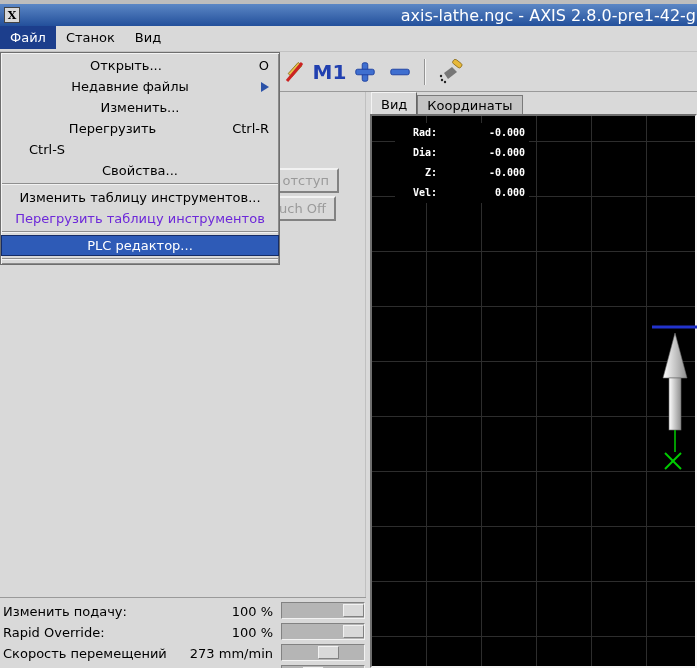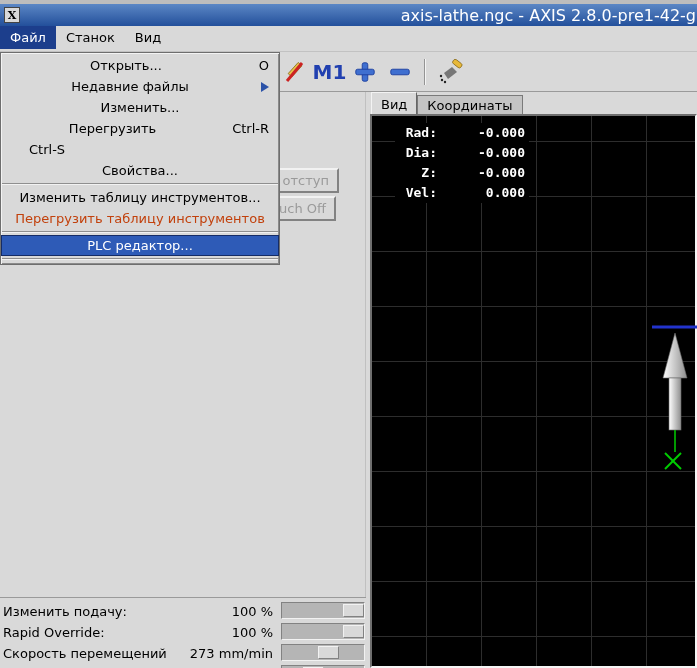--- a/index.html
+++ b/index.html
@@ -59,21 +59,21 @@
   
   .file-menu {
     position:absolute; top:52px; left:0; width:280px; z-index:50;
     background:#d9d9d9; padding:2px 0;
     border:1px solid #6e6e6e;
     box-shadow: inset 1px 1px 0 #f3f3f3, inset -1px -1px 0 #8a8a8a;
   }
   .menu-item { height:21px; display:flex; align-items:center; padding:0 10px; cursor:default;text-align:center; }
   .mi-label { flex:1; white-space:nowrap; }
   .mi-accel { margin-left:18px; }
-  .menu-item.disabled { color:#c2410c; }
+  .menu-item.disabled { color:#6d28d9; }
   .menu-item.highlight { background:#2e5bb7; color:#fff; outline:1px solid #152c66; outline-offset:-1px; }
   .menu-sep { height:2px; border-top:1px solid #8f8f8f; border-bottom:1px solid #f2f2f2; margin:2px 1px; }
   .mi-arrow {
     width:0; height:0; margin-left:12px;
     border-left:8px solid #2b52a8; border-top:5px solid transparent; border-bottom:5px solid transparent;
   }
 
   
   .right-panel { position:absolute; top:92px; left:367px; width:330px; height:576px; background:#d9d9d9; }
   .tabs { position:absolute; top:0; left:0; right:0; height:22px; display:flex; align-items:flex-end; padding-left:4px; }
@@ -91,21 +91,21 @@
     background-image:
       linear-gradient(to right, #2d2d2d 1px, transparent 1px),
       linear-gradient(to bottom, #2d2d2d 1px, transparent 1px);
     background-size:55px 100%, 100% 55px;
     background-position:54px 0px, 0px 25px;
   }
 
   .dro {
     position:absolute; top:7px; left:23px;
     font-family:"DejaVu Sans Mono","Liberation Mono",monospace;
-    font-weight:bold; font-size:13px; line-height:20px; color:#fff;
+    font-weight:bold; font-size:10px; line-height:20px; color:#fff;
     background:#000; padding:0 4px;
   }
   .dro-row { display:flex; }
   .dro-label { width:38px; text-align:right; }
   .dro-value { width:88px; text-align:right; }
 
   .tool-marker { position:absolute; left:255px; top:205px; }
 
   
   .slider-panel {

